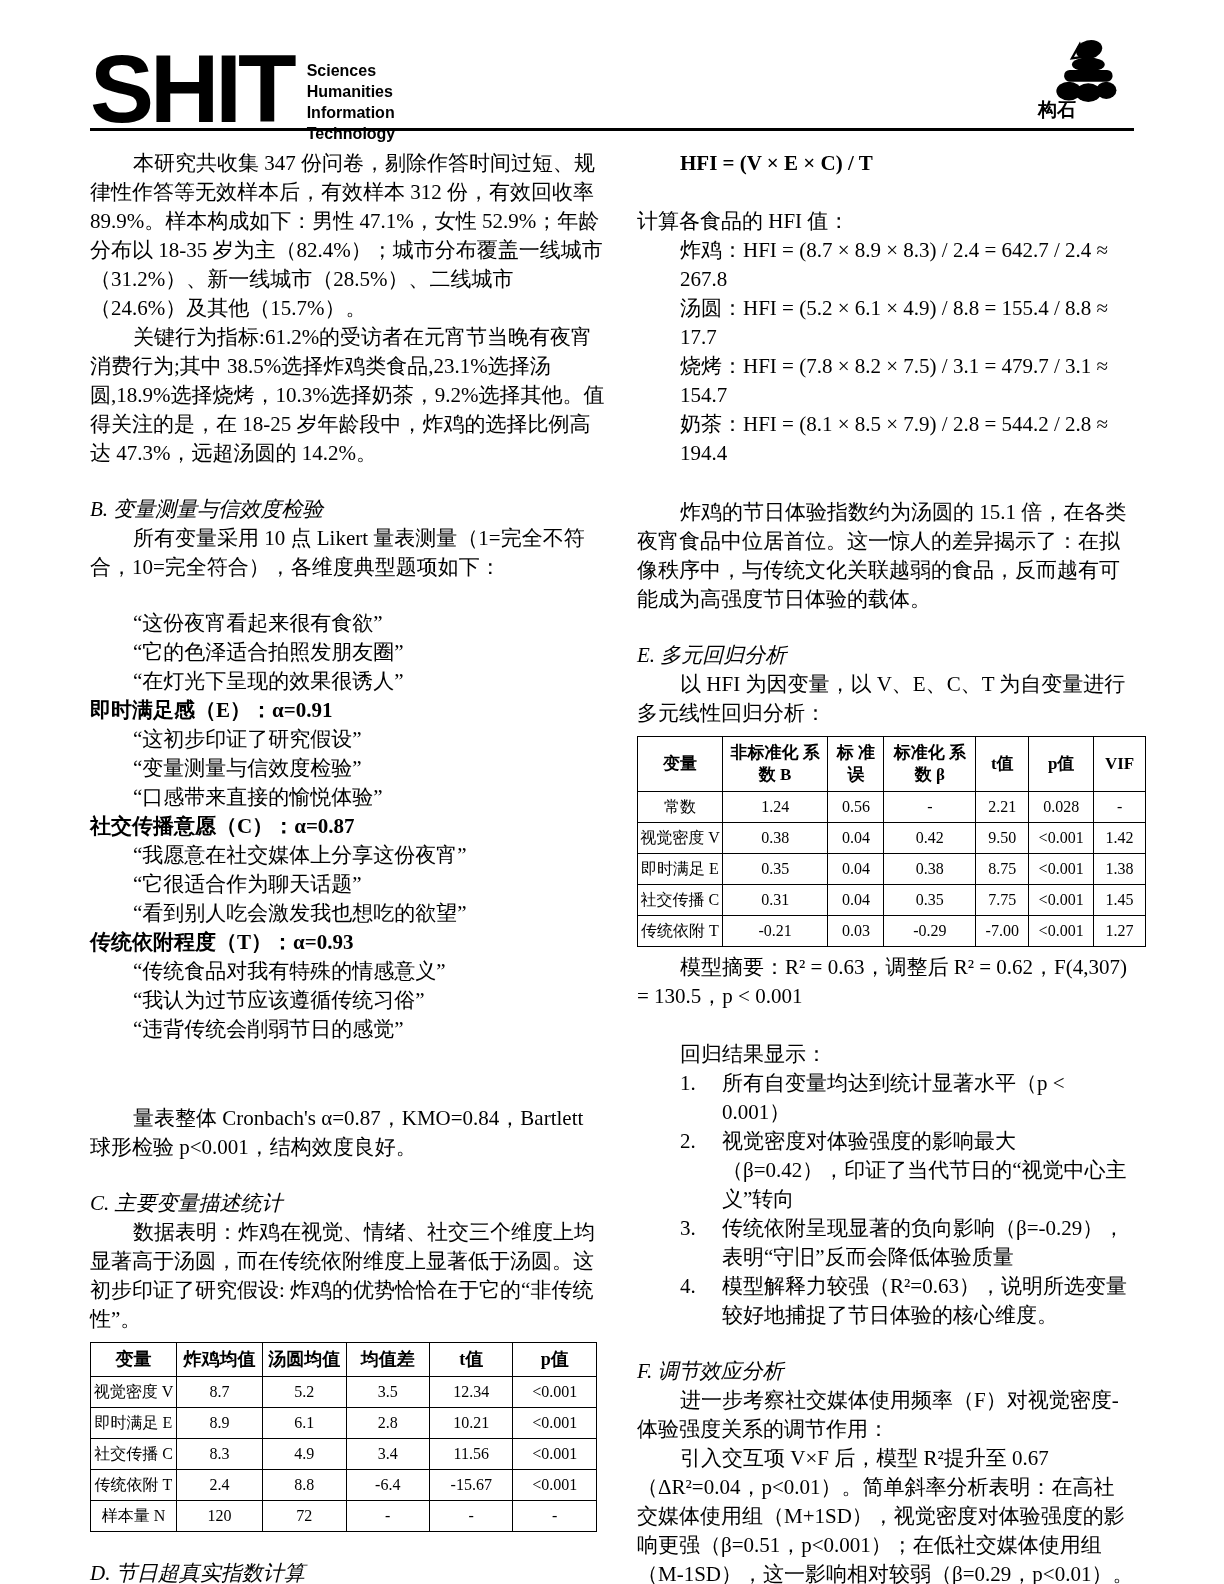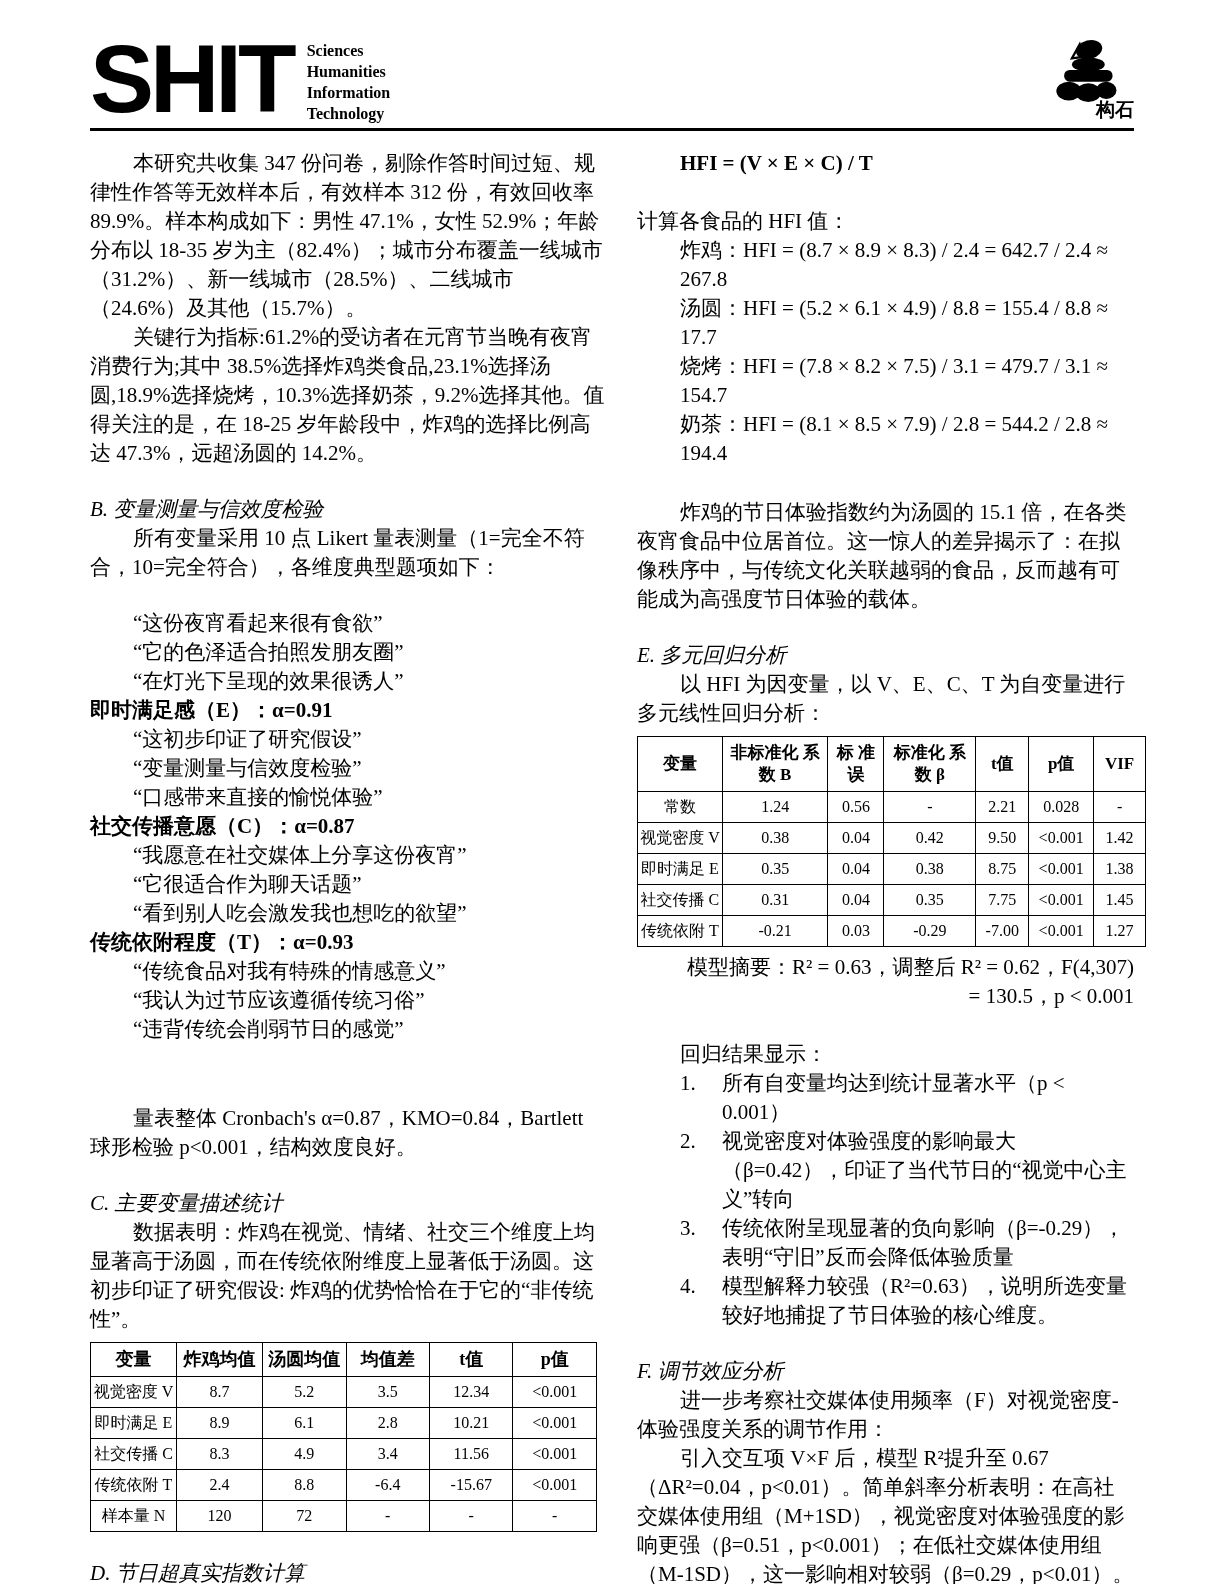--- a/index.html
+++ b/index.html
@@ -11,24 +11,24 @@
     overflow:hidden; position:relative;
   }
   
   .header { display:flex; justify-content:space-between; align-items:flex-start; height:92px; }
   .brand { display:flex; align-items:center; gap:14px; }
   .wordmark {
     font-family:"Liberation Sans","DejaVu Sans",sans-serif;
     font-weight:900; font-size:96px; line-height:72px; letter-spacing:-4px;
   }
   .tagline {
-    font-family:Liberation Serif, serif;
-    font-weight:700; font-size:16px; line-height:21px; padding-top:6px;
+    font-family:Liberation Sans, sans-serif;
+    font-weight:700; font-size:16px; line-height:21px; padding-top:6px;margin-top:20px;
   }
-  .org-logo { width:96px; text-align:right; padding-top:4px; }
+  .org-logo { width:96px; text-align:left; padding-top:4px; }
   .org-logo svg { display:block; margin:0 auto; }
   .org-label {
     font-family:"Liberation Sans","DejaVu Sans",sans-serif;
     font-weight:700; font-size:19px; line-height:20px; margin-top:-2px;
   }
   .rule { border-top:3px solid #000; margin-top:2px; }
 
   
   .columns { display:flex; gap:32px; margin-top:18px; }
   .col-left  { width:515px; }
@@ -47,21 +47,21 @@
 
   
   table { border-collapse:collapse; table-layout:fixed; }
   th,td { border:1.5px solid #000; text-align:center; vertical-align:middle; padding:5px 2px; }
   th { font-weight:bold; font-size:18px; line-height:23px; }
   td { font-size:16px; line-height:20px; }
   .desc-table { width:507px; margin-top:8px; }
   .reg-table  { width:509px; margin-top:8px; }
   .reg-table th { font-size:17px; line-height:22px; }
 
-  .model-summary { margin-top:6px;text-align:right; }
+  .model-summary { margin-top:6px; }
   .res-head { padding-left:43px; margin-top:29px; }
   .reslist { margin:0; padding:0; list-style:none; }
   .reslist li { position:relative; padding-left:85px; }
   .reslist .num { position:absolute; left:43px; top:0; }
 </style>
 </head>
 <body>
 
 <div class="page">
 

